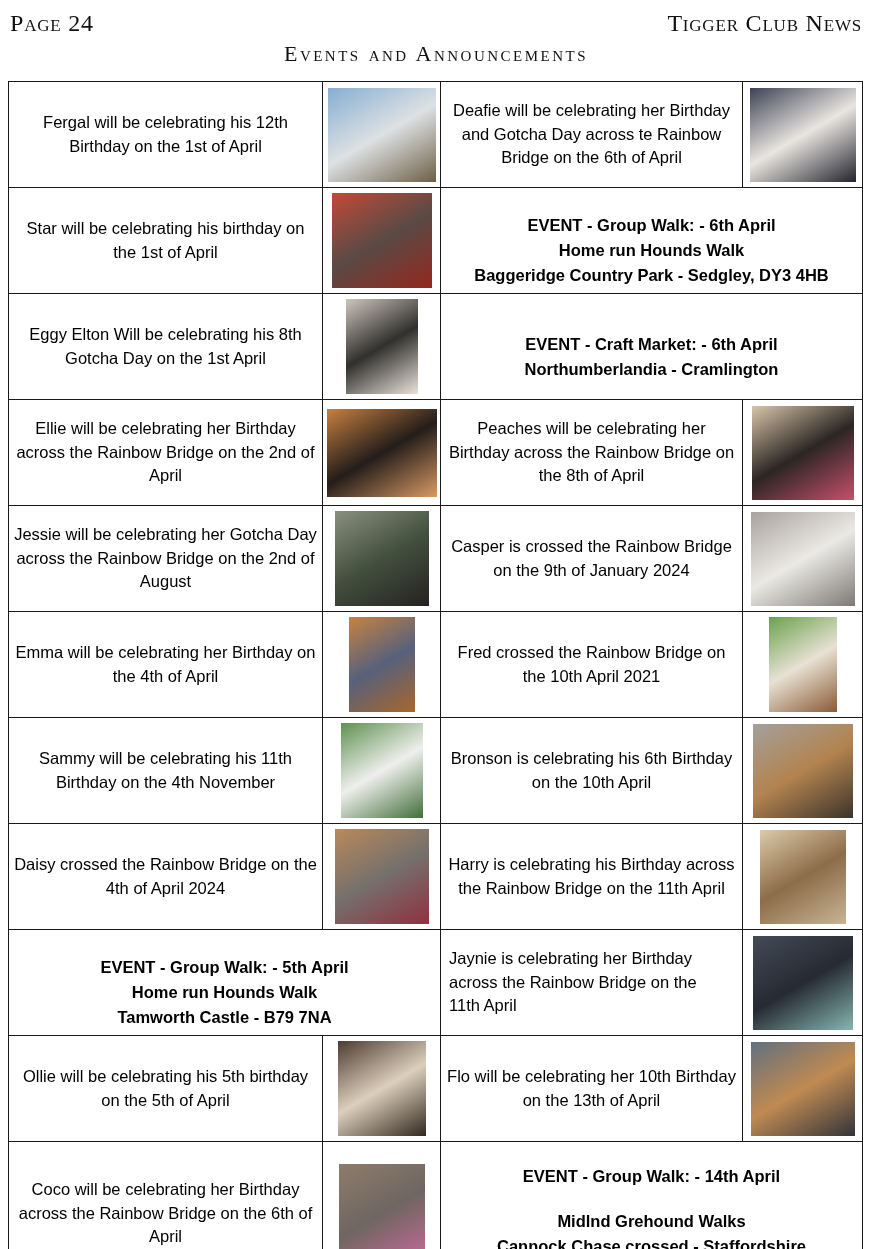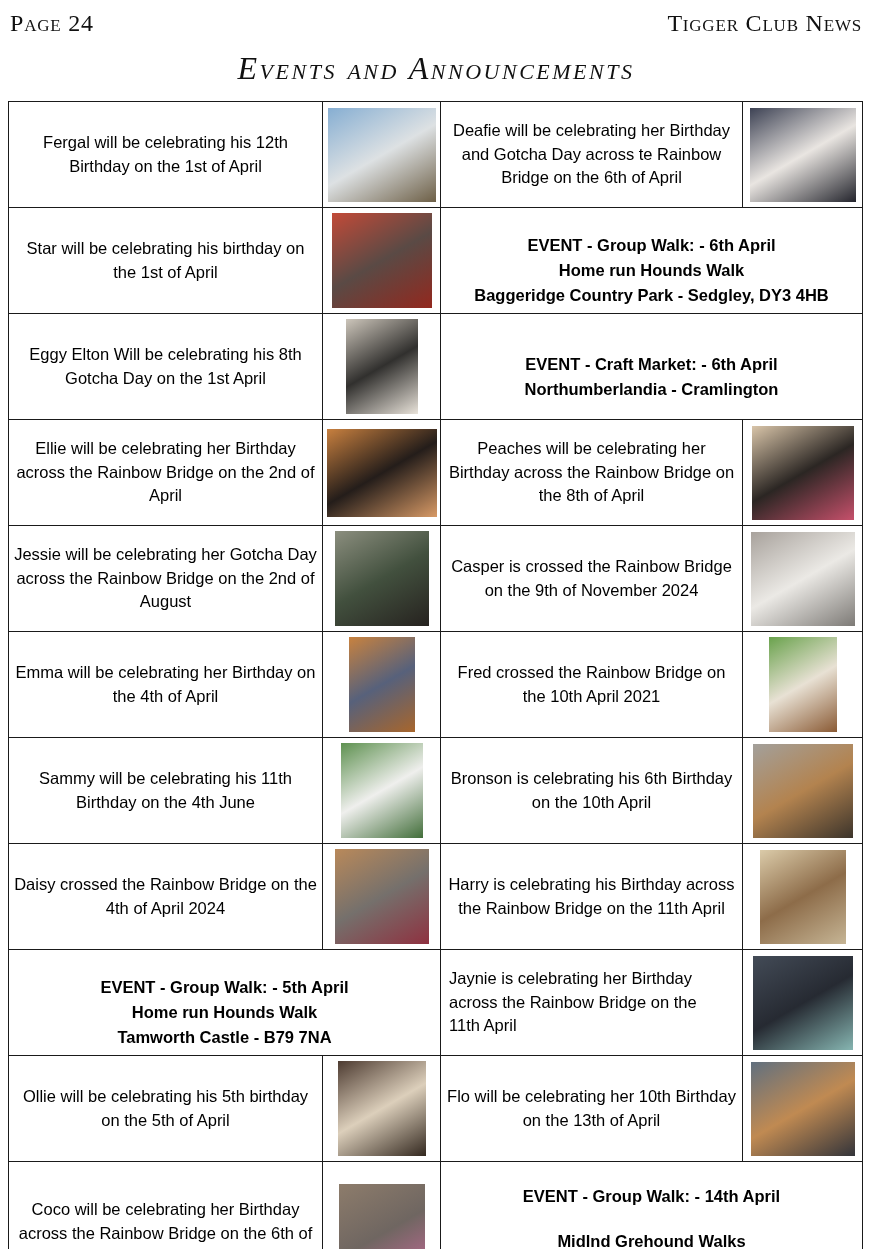--- a/index.html
+++ b/index.html
@@ -17,23 +17,22 @@
   }
   .masthead-text {
     font-family: "Liberation Serif", serif;
     font-variant: small-caps;
     font-size: 24px; letter-spacing: 0.8px; color: #111;
   }
   .page-title {
     text-align: center;
     font-family: "Liberation Serif", serif;
     font-variant: small-caps;
-    font-size: 32px; letter-spacing: 2.5px; color: #111;
-    margin-top: 13px;
-    font-style: italic;
+    font-size: 22px; letter-spacing: 2.5px; color: #111;
+    margin-top: 4px;
   }
   
   table.events {
     border-collapse: collapse;
     table-layout: fixed;
     width: 854px;
     margin: 14px 0 0 8px;
   }
   table.events td {
     border: 1.5px solid #1a1a1a;
@@ -126,39 +125,39 @@
       <td class="photo-cell">
         <div class="photo" style="width: 102px; height: 94px; background: linear-gradient(150deg, rgb(217, 197, 169), rgb(43, 38, 35), rgb(198, 80, 107));" title="black greyhound with red collar on cream blankets"></div>
       </td>
     </tr>
 
     <tr>
       <td class="text-cell">Jessie will be celebrating her Gotcha Day across the Rainbow Bridge on the 2nd of August</td>
       <td class="photo-cell">
         <div class="photo" style="width: 94px; height: 95px; background: linear-gradient(150deg, rgb(139, 142, 126), rgb(66, 80, 62), rgb(38, 34, 31));" title="black dog with pricked ears wearing tartan in woodland"></div>
       </td>
-      <td class="text-cell">Casper is crossed the Rainbow Bridge on the 9th of November 2024</td>
+      <td class="text-cell">Casper is crossed the Rainbow Bridge on the 9th of January 2024</td>
       <td class="photo-cell">
         <div class="photo" style="width: 104px; height: 94px; background: linear-gradient(150deg, rgb(168, 162, 156), rgb(235, 233, 229), rgb(125, 122, 118));" title="white dog with dark head markings on a grey path"></div>
       </td>
     </tr>
 
     <tr>
       <td class="text-cell">Emma will be celebrating her Birthday on the 4th of April</td>
       <td class="photo-cell">
         <div class="photo" style="width: 66px; height: 95px; background: linear-gradient(150deg, rgb(200, 130, 63), rgb(87, 97, 123), rgb(168, 102, 44));" title="fluffy ginger cat on dark floral fabric"></div>
       </td>
       <td class="text-cell">Fred crossed the Rainbow Bridge on the 10th April 2021</td>
       <td class="photo-cell">
         <div class="photo" style="width: 68px; height: 95px; background: linear-gradient(150deg, rgb(105, 162, 76), rgb(232, 225, 212), rgb(138, 90, 52));" title="brown and white spaniel sitting on green grass"></div>
       </td>
     </tr>
 
     <tr>
-      <td class="text-cell">Sammy will be celebrating his 11th Birthday on the 4th June</td>
+      <td class="text-cell">Sammy will be celebrating his 11th Birthday on the 4th November</td>
       <td class="photo-cell">
         <div class="photo" style="width: 82px; height: 95px; background: linear-gradient(150deg, rgb(94, 145, 80), rgb(239, 239, 237), rgb(66, 110, 58));" title="white dog with upright ears looking up from grass"></div>
       </td>
       <td class="text-cell">Bronson is celebrating his 6th Birthday on the 10th April</td>
       <td class="photo-cell">
         <div class="photo" style="width: 100px; height: 94px; background: linear-gradient(150deg, rgb(163, 160, 155), rgb(179, 131, 79), rgb(60, 52, 43));" title="tan dog with black muzzle standing on grey ground"></div>
       </td>
     </tr>
 
     <tr>

